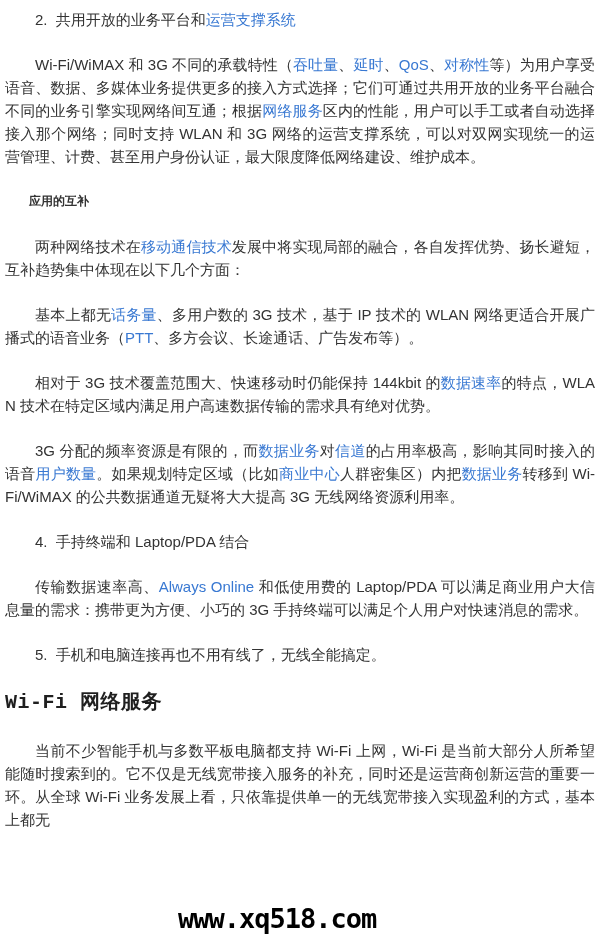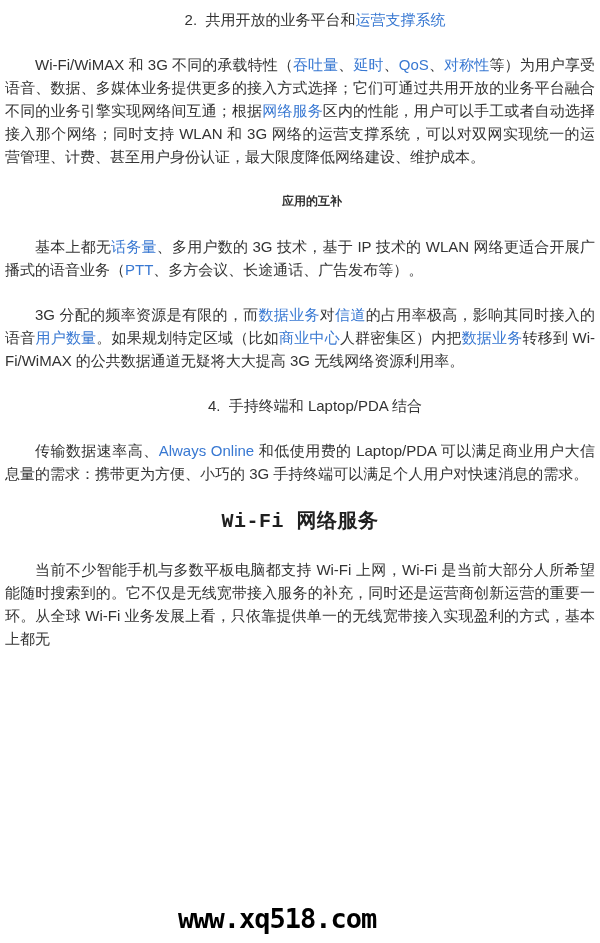--- a/index.html
+++ b/index.html
@@ -18,21 +18,20 @@
     position: relative;
     box-sizing: border-box;
     width: 600px;
     height: 943px;
     padding: 5px 5px 0 5px;
     background: #ffffff;
   }
   .article { width: 100%; }
   .article > * {
     margin: 22px 0 0 0;
-    text-align: center;
   }
   .article > *:first-child { margin-top: 3px; }
   .paragraph {
     font-size: 15px;
     line-height: 23px;
     text-align: justify;
     text-indent: 2em;
     word-break: break-all;
   }
   .numbered-heading {
@@ -73,21 +72,24 @@
   }
 </style>
 </head>
 <body style="color: rgb(51, 51, 51); background: rgb(255, 255, 255);">
 
 <div class="page">
   <div class="article">
       <p class="numbered-heading"><span>2.&nbsp;&nbsp;共用开放的业务平台和</span><a class="inline-link" style="color: rgb(56, 120, 210);">运营支撑系统</a></p>
       <p class="paragraph"><span>Wi-Fi/WiMAX 和 3G 不同的承载特性（</span><a class="inline-link" style="color: rgb(56, 120, 210);">吞吐量</a><span>、</span><a class="inline-link" style="color: rgb(56, 120, 210);">延时</a><span>、</span><a class="inline-link" style="color: rgb(56, 120, 210);">QoS</a><span>、</span><a class="inline-link" style="color: rgb(56, 120, 210);">对称性</a><span>等）为用户享受语音、数据、多媒体业务提供更多的接入方式选择；它们可通过共用开放的业务平台融合不同的业务引擎实现网络间互通；根据</span><a class="inline-link" style="color: rgb(56, 120, 210);">网络服务</a><span>区内的性能，用户可以手工或者自动选择接入那个网络；同时支持 WLAN 和 3G 网络的运营支撑系统，可以对双网实现统一的运营管理、计费、甚至用户身份认证，最大限度降低网络建设、维护成本。</span></p>
       <p class="bold-heading"><span>应用的互补</span></p>
+      <p class="paragraph"><span>两种网络技术在</span><a class="inline-link" style="color: rgb(56, 120, 210);">移动通信技术</a><span>发展中将实现局部的融合，各自发挥优势、扬长避短，互补趋势集中体现在以下几个方面：</span></p>
       <p class="paragraph"><span>基本上都无</span><a class="inline-link" style="color: rgb(56, 120, 210);">话务量</a><span>、多用户数的 3G 技术，基于 IP 技术的 WLAN 网络更适合开展广播式的语音业务（</span><a class="inline-link" style="color: rgb(56, 120, 210);">PTT</a><span>、多方会议、长途通话、广告发布等）。</span></p>
+      <p class="paragraph"><span>相对于 3G 技术覆盖范围大、快速移动时仍能保持 144kbit 的</span><a class="inline-link" style="color: rgb(56, 120, 210);">数据速率</a><span>的特点，WLAN 技术在特定区域内满足用户高速数据传输的需求具有绝对优势。</span></p>
       <p class="paragraph"><span>3G 分配的频率资源是有限的，而</span><a class="inline-link" style="color: rgb(56, 120, 210);">数据业务</a><span>对</span><a class="inline-link" style="color: rgb(56, 120, 210);">信道</a><span>的占用率极高，影响其同时接入的语音</span><a class="inline-link" style="color: rgb(56, 120, 210);">用户数量</a><span>。如果规划特定区域（比如</span><a class="inline-link" style="color: rgb(56, 120, 210);">商业中心</a><span>人群密集区）内把</span><a class="inline-link" style="color: rgb(56, 120, 210);">数据业务</a><span>转移到 Wi-Fi/WiMAX 的公共数据通道无疑将大大提高 3G 无线网络资源利用率。</span></p>
       <p class="numbered-heading"><span>4.&nbsp;&nbsp;手持终端和 Laptop/PDA 结合</span></p>
       <p class="paragraph"><span>传输数据速率高、</span><a class="inline-link" style="color: rgb(56, 120, 210);">Always Online</a><span> 和低使用费的 Laptop/PDA 可以满足商业用户大信息量的需求：携带更为方便、小巧的 3G 手持终端可以满足个人用户对快速消息的需求。</span></p>
+      <p class="numbered-heading"><span>5.&nbsp;&nbsp;手机和电脑连接再也不用有线了，无线全能搞定。</span></p>
       <h2 class="section-title"><span>Wi-Fi 网络服务</span></h2>
       <p class="paragraph"><span>当前不少智能手机与多数平板电脑都支持 Wi-Fi 上网，Wi-Fi 是当前大部分人所希望能随时搜索到的。它不仅是无线宽带接入服务的补充，同时还是运营商创新运营的重要一环。从全球 Wi-Fi 业务发展上看，只依靠提供单一的无线宽带接入实现盈利的方式，基本上都无</span></p>
     </div>
   <div class="watermark" style="color: rgb(0, 0, 0);">www.xq518.com</div>
 </div>
 
 </body></html>

